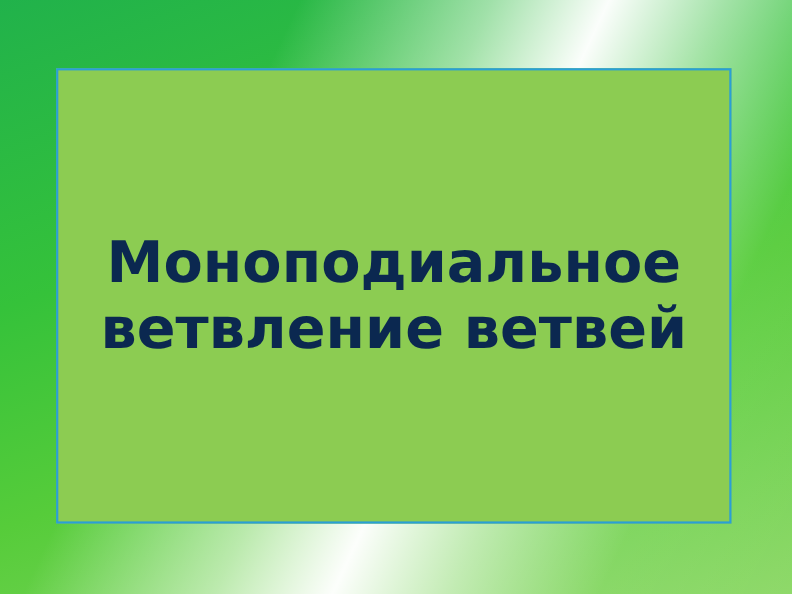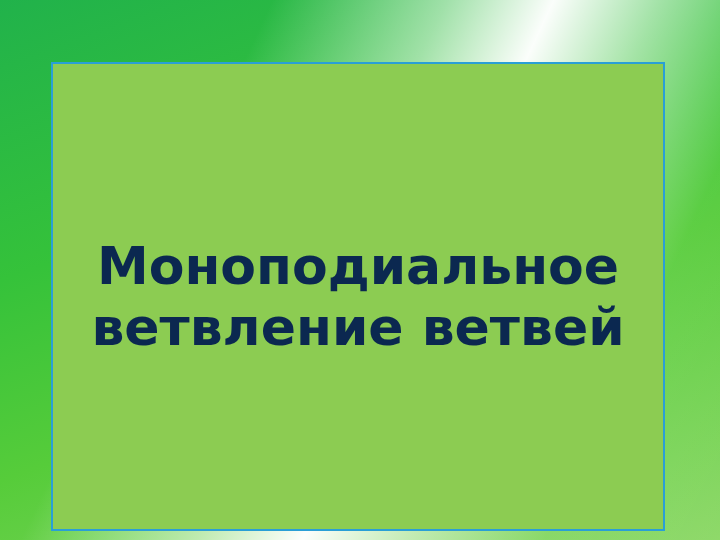--- a/index.html
+++ b/index.html
@@ -28,21 +28,21 @@
         rgba(255,255,255,0.05) 82%,
         rgba(255,255,255,0.00) 100%),
       linear-gradient(160deg, #21b24b 0%, #35c23a 35%, #56cc3a 60%, #8fd96a 100%);
     overflow: hidden;
   }
   .title-box {
     position: absolute;
     left: 51px;
     top: 62px;
     width: 614px;
-    height: 469px;
+    height: 414px;
     box-sizing: border-box;
     background: #8ccc52;
     border: 2px solid #2a9fd6;
     display: flex;
     align-items: center;
     justify-content: center;
   }
   .title-text {
     width: 100%;
     text-align: center;

